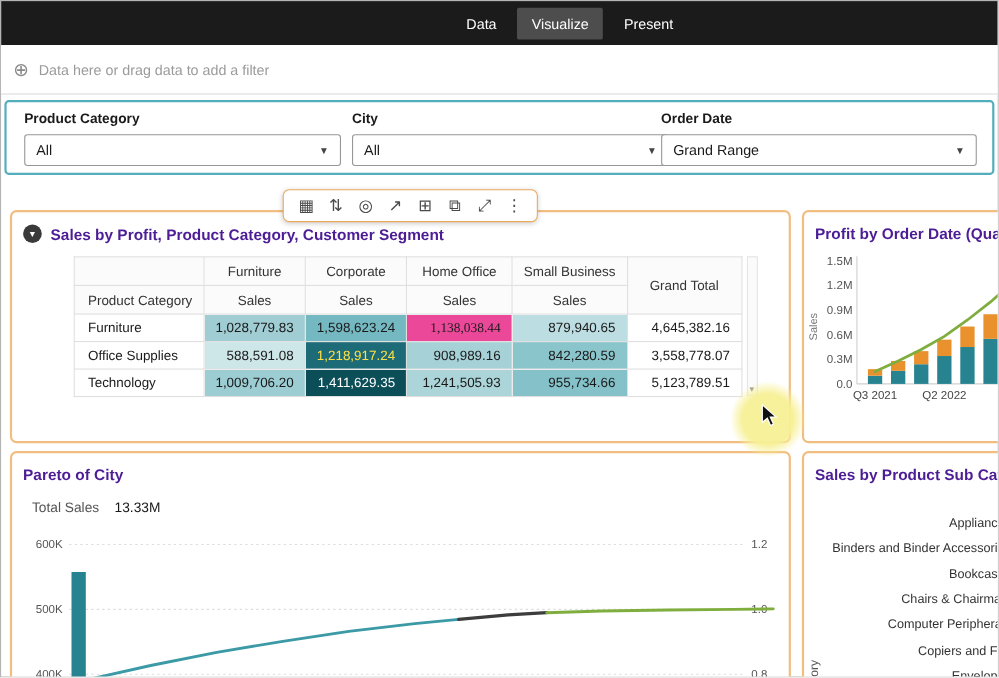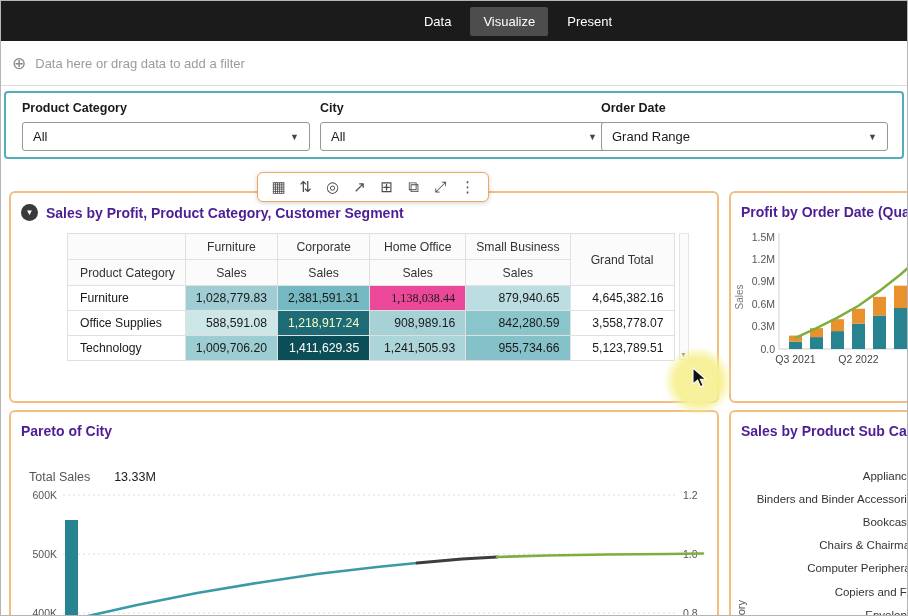--- a/index.html
+++ b/index.html
@@ -62,21 +62,21 @@
              position:relative; margin-left:4px; }
   .vscroll .down { position:absolute; bottom:1px; left:0; right:0; text-align:center;
                    font-size:7px; color:#8a8a8a; }
 
   .legend { position:absolute; left:240px; top:180px; display:flex; align-items:center; gap:12px; }
   .legend .lg-name { font-size:12px; color:#757575; }
   .legend .lg-min, .legend .lg-max { font-size:12px; color:#333; }
   .legend .lg-bar { width:100px; height:11px; border-radius:5px; }
 
   
-  .subtitle-row { position:absolute; left:18px; top:58px; display:flex; gap:24px; align-items:baseline; }
+  .subtitle-row { position:absolute; left:18px; top:42px; display:flex; gap:14px; align-items:baseline; }
   .subtitle-row .st-label { font-size:12.5px; color:#555; }
   .subtitle-row .st-value { font-size:12.5px; color:#1a1a1a; }
 
   
   .subcat-labels { position:absolute; left:10px; top:52px; width:178px; }
   .subcat-row { height:23.2px; display:flex; align-items:center; justify-content:flex-end; }
   .subcat-row span { font-size:11.5px; color:#333; white-space:nowrap; }
   .rot-label { position:absolute; left:4px; top:188px; writing-mode:vertical-rl;
                transform:rotate(180deg); font-size:11px; color:#555; white-space:nowrap; }
 
@@ -170,29 +170,29 @@
               <th>Sales</th>
               <th>Sales</th>
               <th>Sales</th>
               <th>Sales</th>
             </tr>
           </thead>
           <tbody>
             <tr>
               <td class="rowhdr">Furniture</td>
               <td class="val" style="background: rgb(159, 205, 211);">1,028,779.83</td>
-              <td class="val" style="background: rgb(116, 184, 193);">2,381,591.31</td>
+              <td class="val" style="background: rgb(116, 184, 193);">1,598,623.24</td>
               <td class="val" style="background: #ec4899; font-family: Liberation Serif, serif;">1,138,038.44</td>
               <td class="val" style="background: rgb(188, 221, 225);">879,940.65</td>
               <td class="total">4,645,382.16</td>
             </tr>
             <tr>
               <td class="rowhdr">Office Supplies</td>
               <td class="val" style="background: rgb(205, 230, 232);">588,591.08</td>
-              <td class="val" style="background: rgb(29, 107, 119); color: #fef9c3;">1,218,917.24</td>
+              <td class="val" style="background: rgb(29, 107, 119); color: #fde047;">1,218,917.24</td>
               <td class="val" style="background: rgb(166, 210, 215);">908,989.16</td>
               <td class="val" style="background: rgb(139, 197, 204);">842,280.59</td>
               <td class="total">3,558,778.07</td>
             </tr>
             <tr>
               <td class="rowhdr">Technology</td>
               <td class="val" style="background: rgb(156, 205, 211);">1,009,706.20</td>
               <td class="val" style="background: rgb(11, 78, 88); color: rgb(255, 255, 255);">1,411,629.35</td>
               <td class="val" style="background: rgb(171, 213, 217);">1,241,505.93</td>
               <td class="val" style="background: rgb(132, 193, 201); margin-top: 27px;">955,734.66</td>

